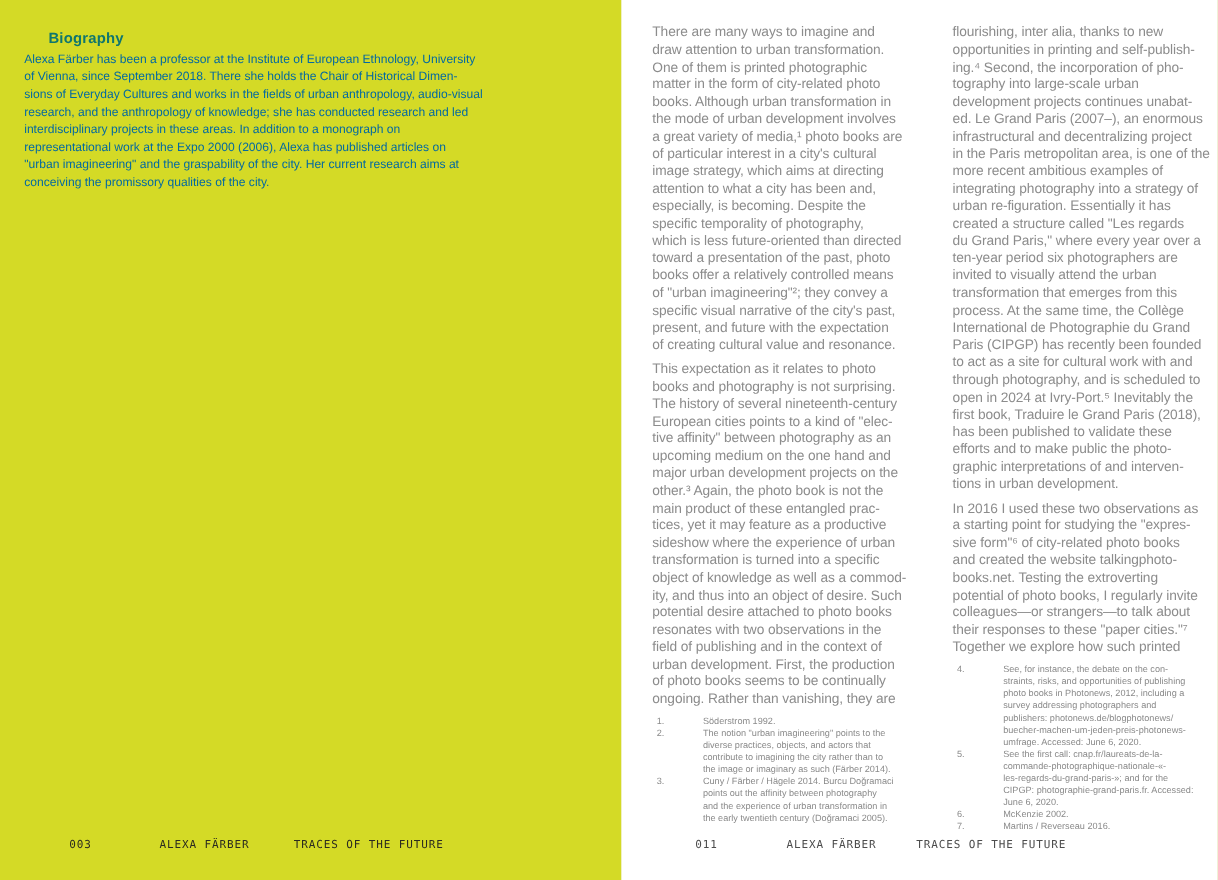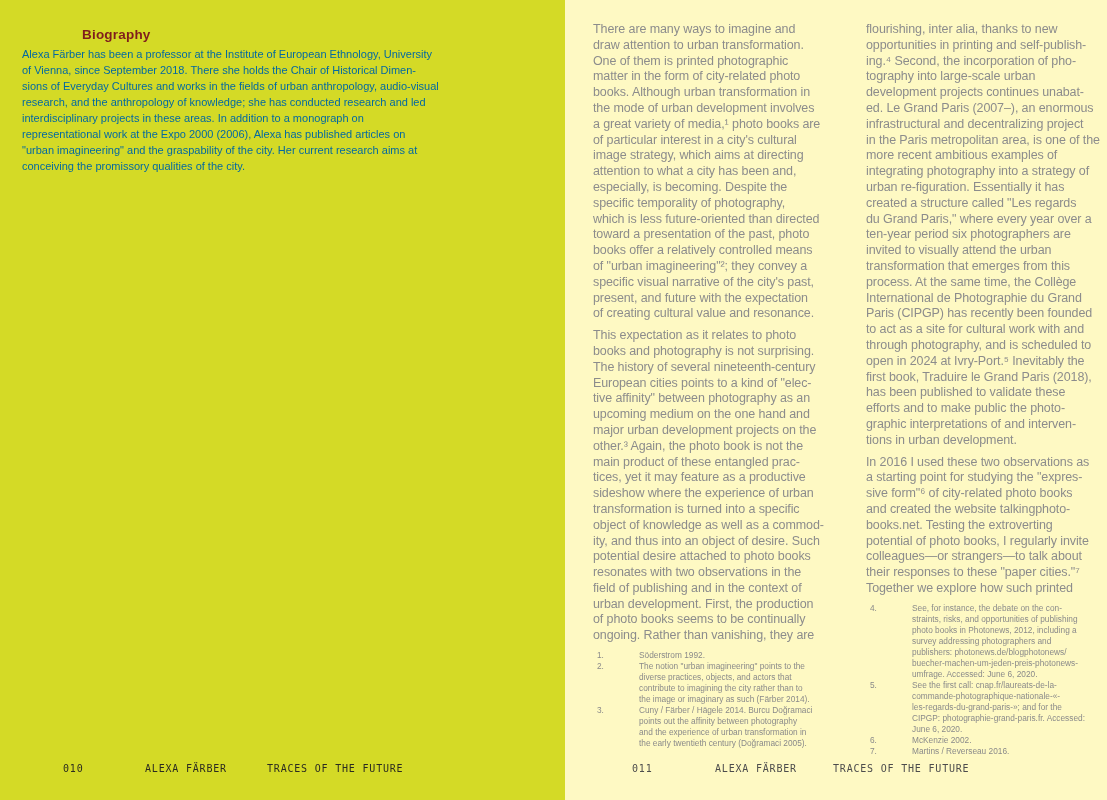--- a/index.html
+++ b/index.html
@@ -16,42 +16,42 @@
   
   .page-left {
     flex: 0 0 565px;
     width: 565px;
     height: 800px;
     background: #d4da26;
     position: relative;
   }
   .bio { padding-top: 27px; }
   .bio-heading {
-    margin: 0 0 4px 82px;
+    margin: 0 0 4px 44px;
     font-size: 13.5px;
     line-height: 15px;
     font-weight: bold;
-    color: #7f1d1d;
+    color: #0f766e;
     letter-spacing: 0.2px;
   }
   .bio-text {
     margin: 0 0 0 22px;
     width: 540px;
     font-size: 11px;
     line-height: 16px;
     color: #0369a1;
     white-space: pre;
   }
 
   
   .page-right {
     flex: 0 0 542px;
     width: 542px;
     height: 800px;
-    background: #fef9c3;
+    background: #ffffff;
     position: relative;
   }
   .text-col { position: absolute; top: 22px; }
   .col-1 { left: 28px;  width: 252px; }
   .col-2 { left: 301px; width: 243px; }
   .body-text {
     margin: 0 0 6px 0;
     font-size: 12.5px;
     line-height: 15.8px;
     letter-spacing: -0.1px;
@@ -100,21 +100,21 @@
       <p class="bio-text">Alexa Färber has been a professor at the Institute of European Ethnology, University
 of Vienna, since September 2018. There she holds the Chair of Historical Dimen-
 sions of Everyday Cultures and works in the fields of urban anthropology, audio-visual
 research, and the anthropology of knowledge; she has conducted research and led
 interdisciplinary projects in these areas. In addition to a monograph on
 representational work at the Expo 2000 (2006), Alexa has published articles on
 "urban imagineering" and the graspability of the city. Her current research aims at
 conceiving the promissory qualities of the city.</p>
     </div>
     <div class="footer footer-left">
-      <span class="pg">010</span>
+      <span class="pg">003</span>
       <span class="author">ALEXA FÄRBER</span>
       <span class="btitle">TRACES OF THE FUTURE</span>
     </div>
   </div>
 
   <div class="page-right">
 
     <div class="text-col col-1">
       <p class="body-text">There are many ways to imagine and
 draw attention to urban transformation.

